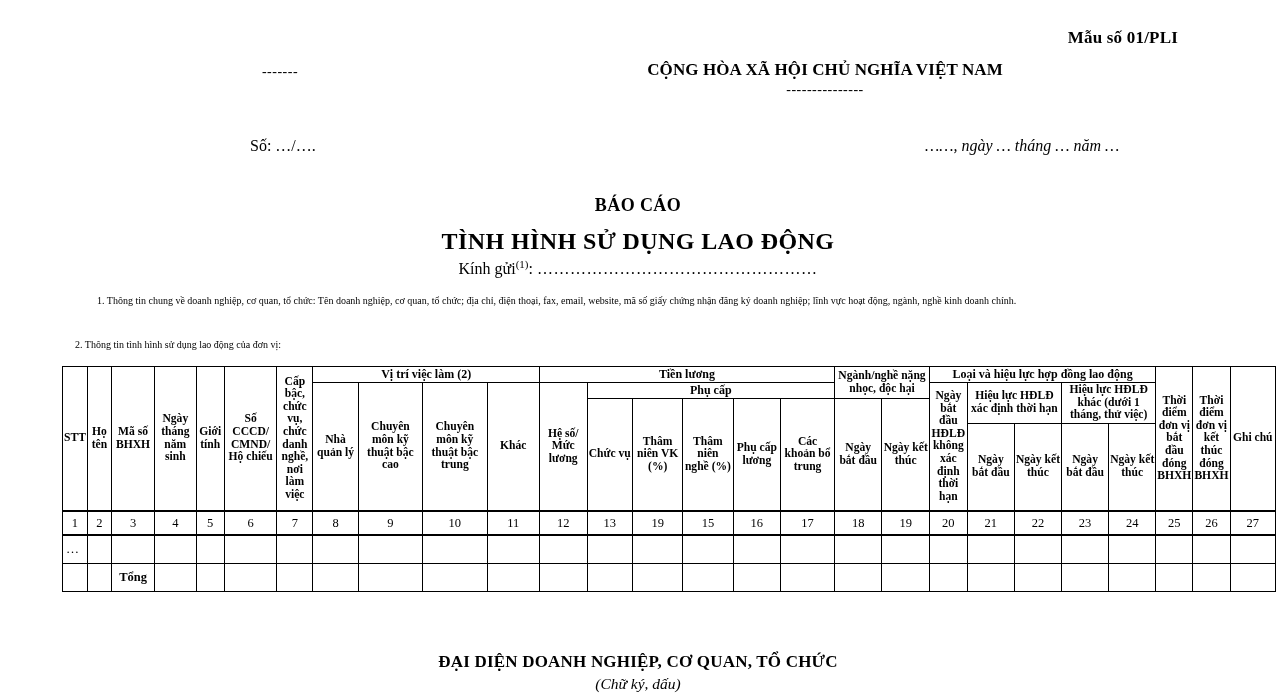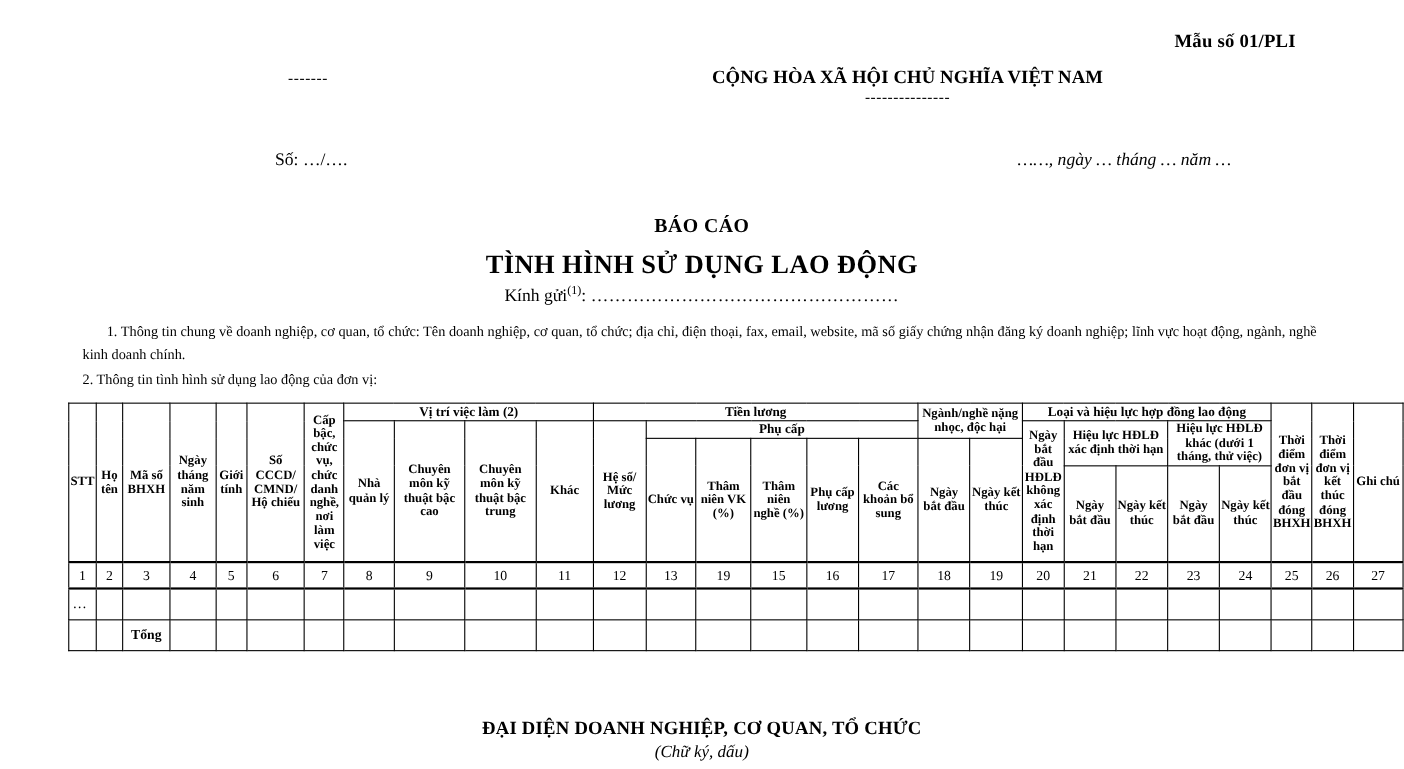--- a/index.html
+++ b/index.html
@@ -105,21 +105,21 @@
     font-size: 16px;
   }
   .kinh-gui sup { font-size: 11px; }
   .dots { letter-spacing: .5px; }
 
   
   .para {
     position: absolute;
     left: 75px;
     width: 1122px;
-    font-size: 13px;
+    font-size: 10px;
     line-height: 21px;
     text-align: justify;
   }
   .para-1 { top: 290px; }
   .para-1 .indent { display: inline-block; width: 22px; }
   .para-2 { top: 334px; }
 
   
   .tbl-wrap {
     position: absolute;
@@ -315,21 +315,21 @@
           <td rowspan="3">Ngày bắt đầu HĐLĐ không xác định thời hạn</td>
           <td colspan="2" rowspan="2">Hiệu lực HĐLĐ xác định thời hạn</td>
           <td colspan="2" rowspan="2">Hiệu lực HĐLĐ khác (dưới 1 tháng, thử việc)</td>
         </tr>
 
         <tr>
           <td rowspan="2">Chức vụ</td>
           <td rowspan="2">Thâm niên VK (%)</td>
           <td rowspan="2">Thâm niên nghề (%)</td>
           <td rowspan="2">Phụ cấp lương</td>
-          <td rowspan="2">Các khoản bổ sung</td>
+          <td rowspan="2">Các khoản bổ trung</td>
 
           <td rowspan="2">Ngày bắt đầu</td>
           <td rowspan="2">Ngày kết thúc</td>
         </tr>
 
         <tr style="height:88px">
           <td>Ngày bắt đầu</td>
           <td>Ngày kết thúc</td>
           <td>Ngày bắt đầu</td>
           <td>Ngày kết thúc</td>

